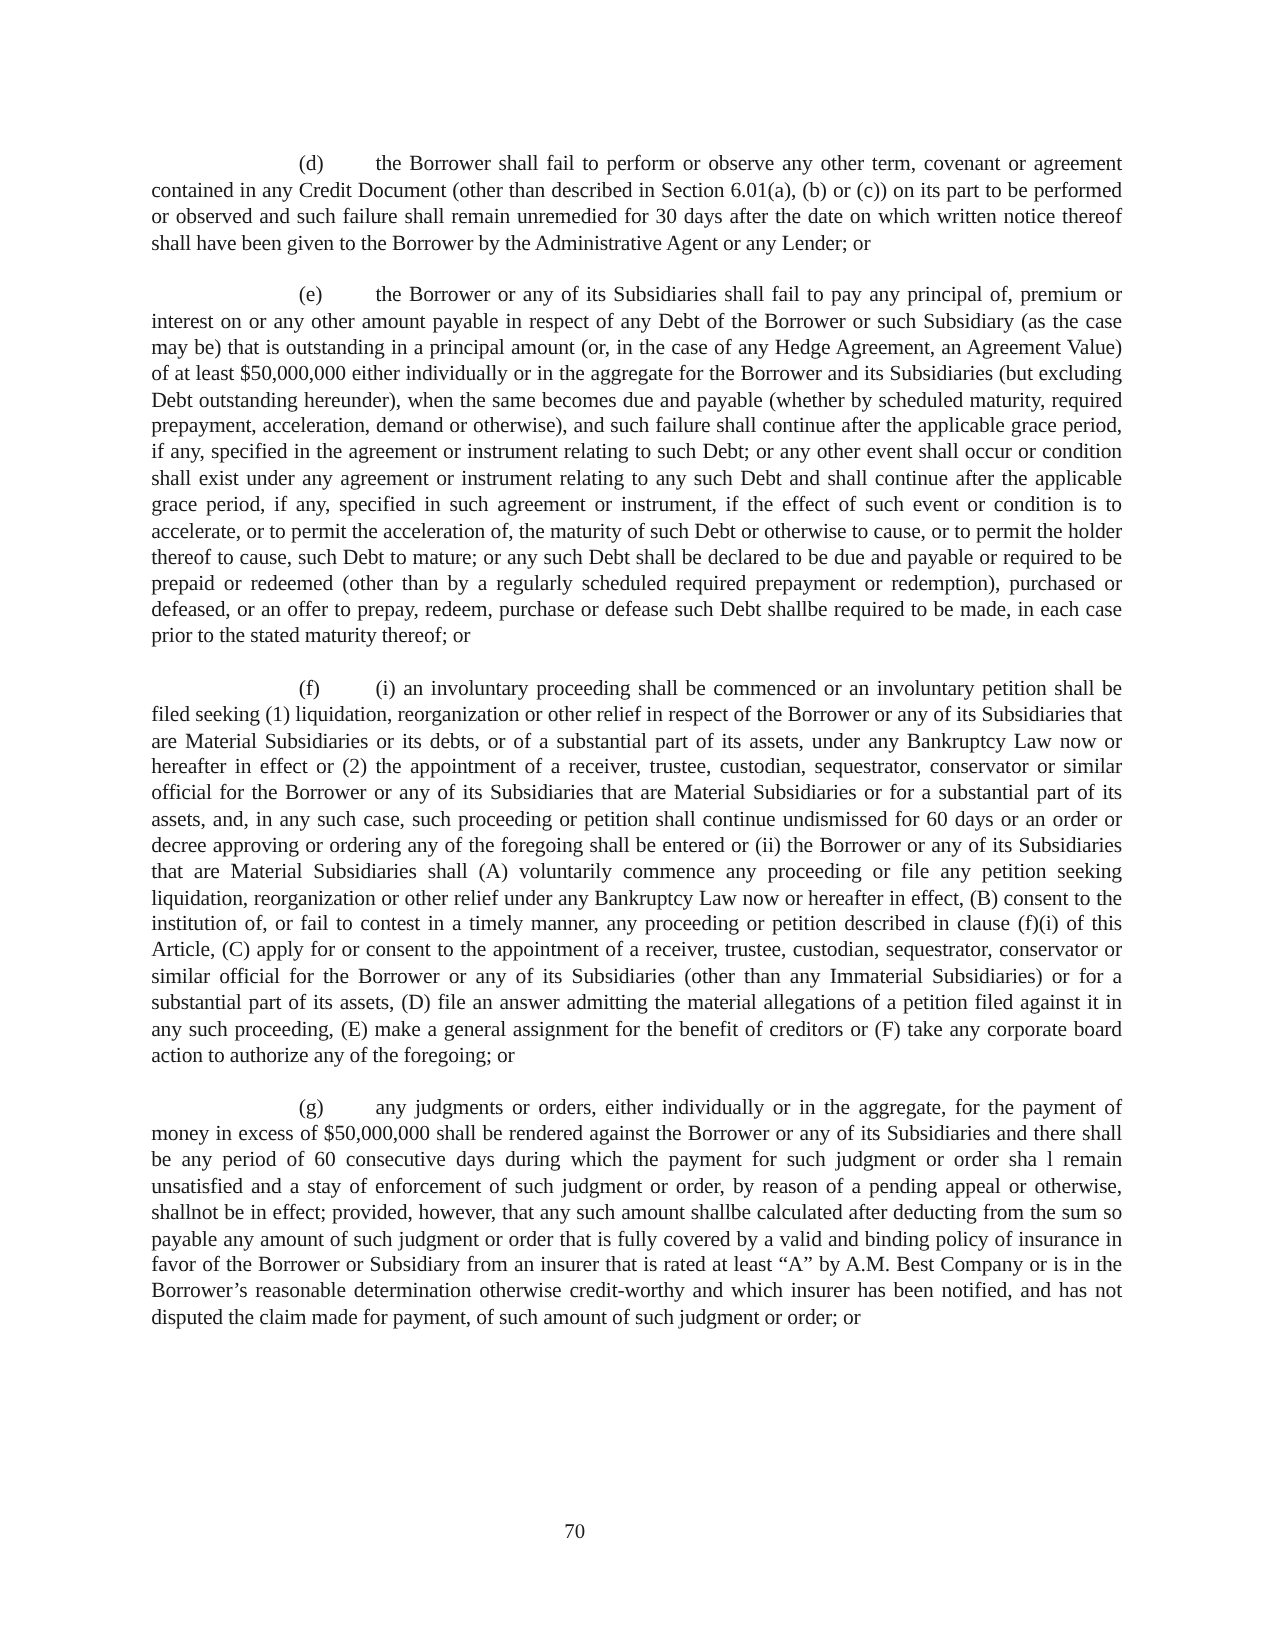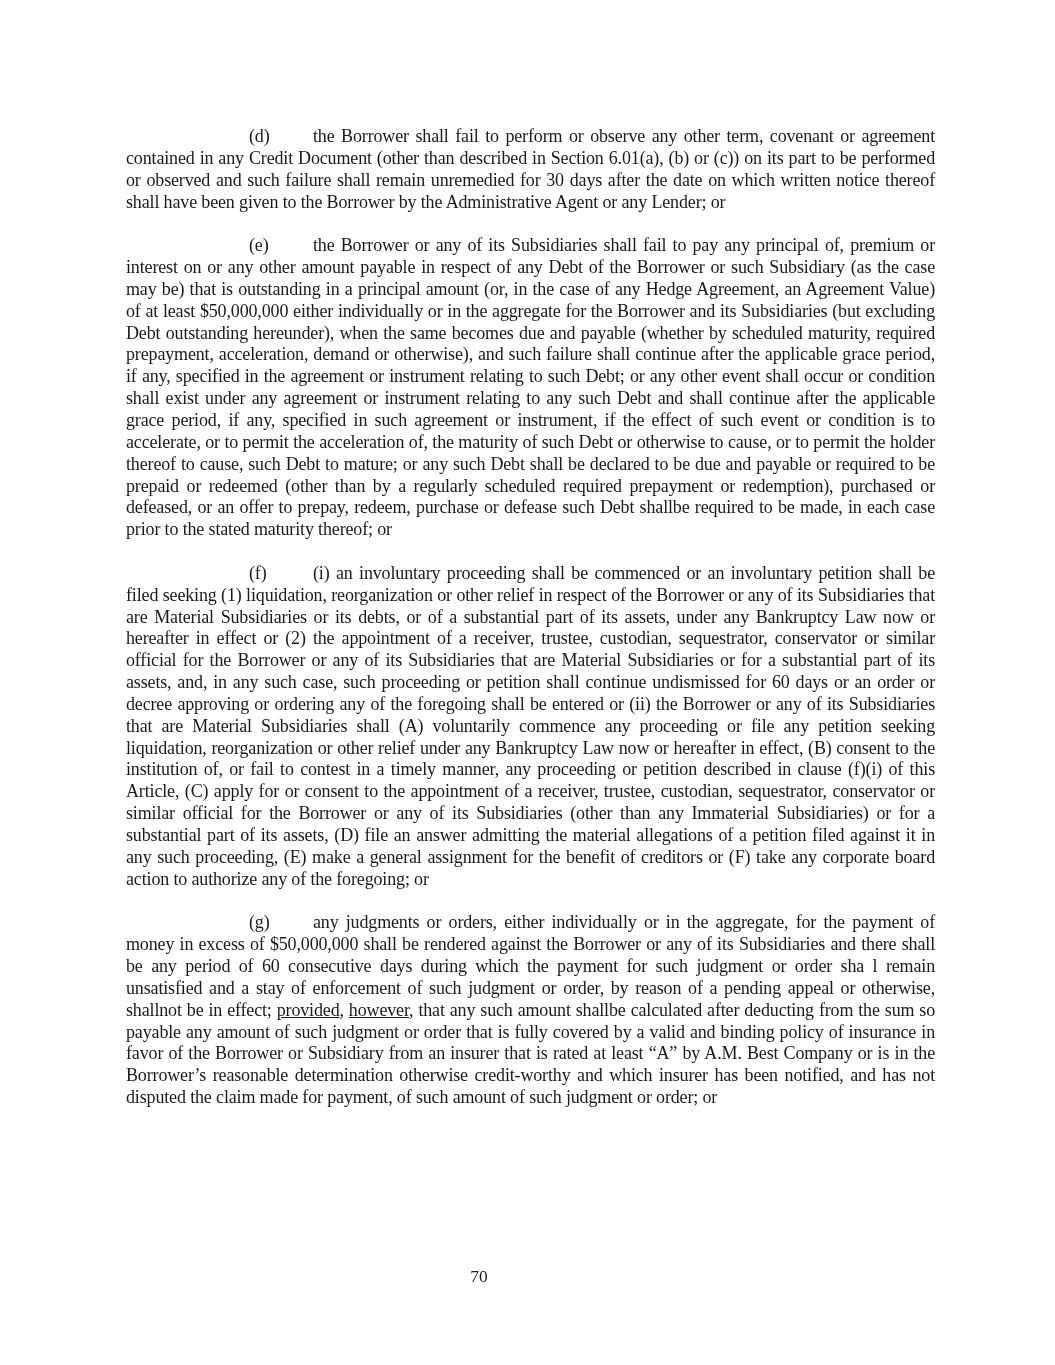--- a/index.html
+++ b/index.html
@@ -27,21 +27,20 @@
       text-align: justify;
       margin: 0 0 21.85px 0;
       letter-spacing: -0.15px;
     }
     .para .label {
       display: inline-block;
       margin-left: 123px;
       width: 64px;
     }
     .u {
-      text-decoration: underline;
     }
     #para-e { margin-top: 16px; }
     .page-number {
       position: absolute;
       top: 1265px;
       left: 0;
       width: 958px;
       text-align: center;
       font-size: 17.4px;
       line-height: 22px;

